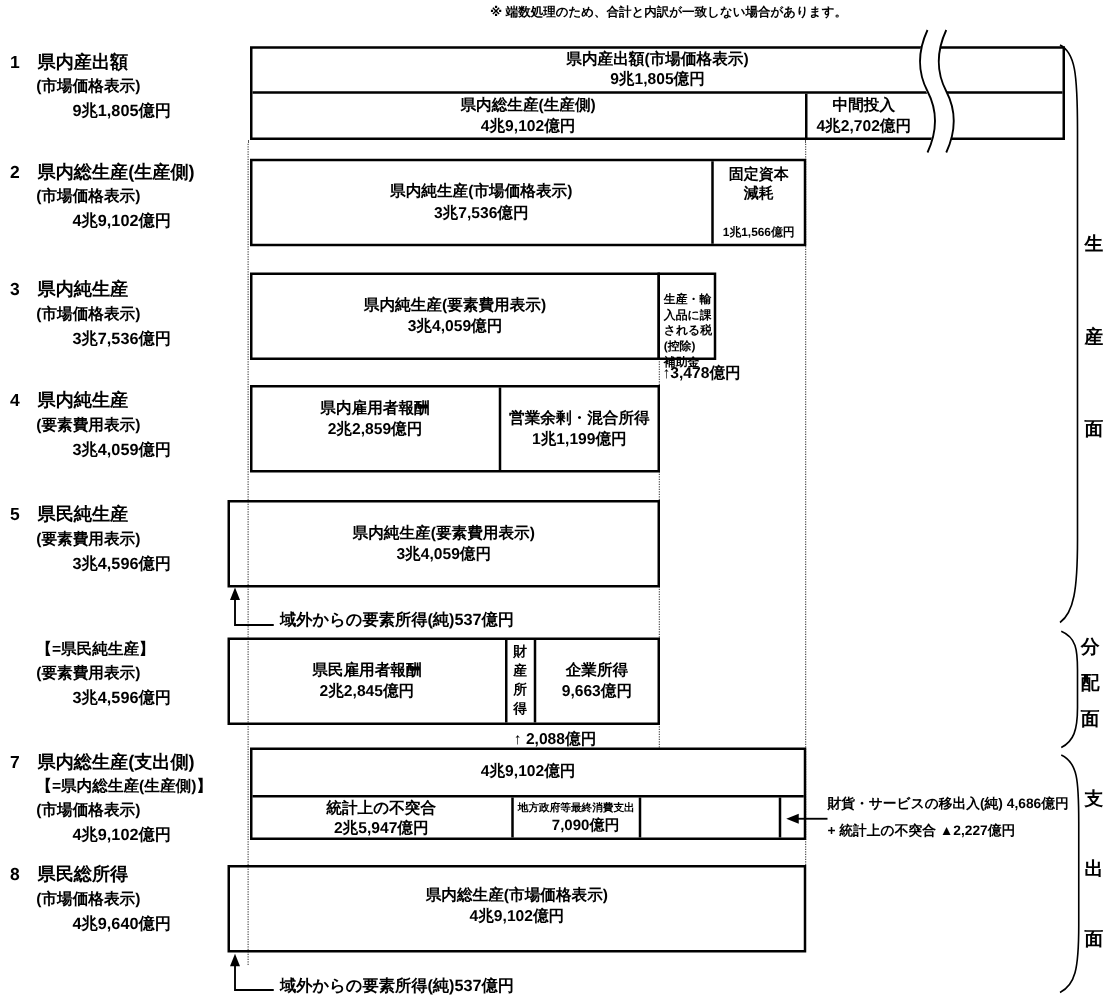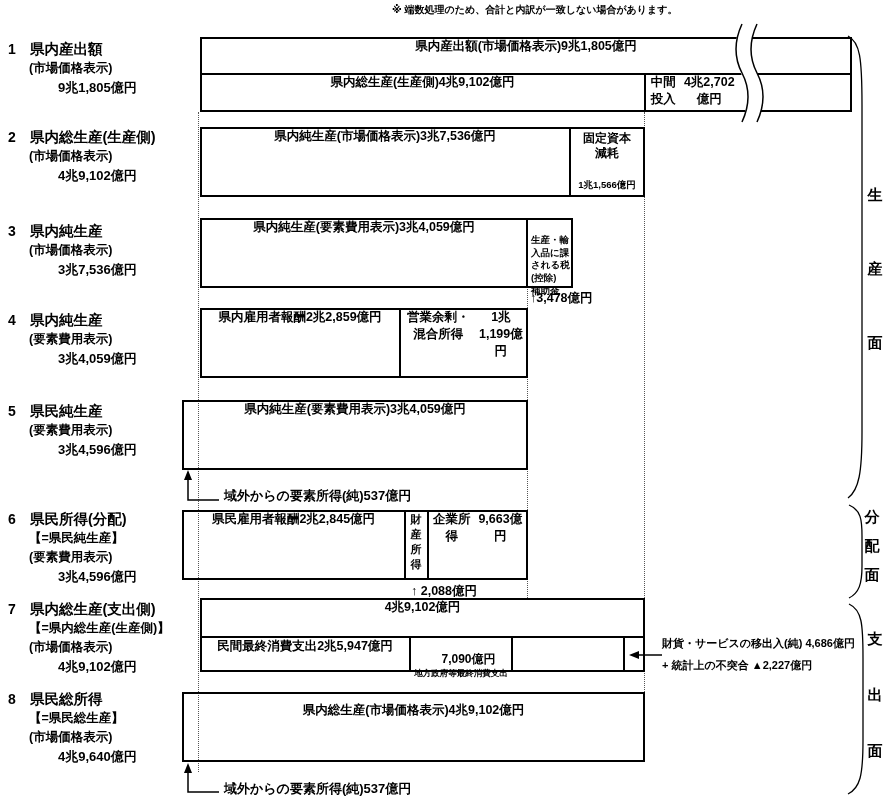--- a/index.html
+++ b/index.html
@@ -3,21 +3,21 @@
 <meta charset="utf-8">
 <style>
   *{margin:0;padding:0;box-sizing:border-box}
   html,body{background:#fff}
   body{font-family:"Liberation Sans","DejaVu Sans",sans-serif;color:#000}
   #stage{position:relative;width:889px;height:800px;background:#fff;font-weight:bold;overflow:hidden}
   .box{position:absolute;border:2px solid #000;background:transparent}
   .vline{position:absolute;width:2px;background:#000}
   .hline{position:absolute;height:2px;background:#000}
   .dash{position:absolute;width:0;border-left:1px dotted #555}
-  .cell{position:absolute;display:flex;flex-direction:row;justify-content:center;
+  .cell{position:absolute;display:flex;flex-direction:column;justify-content:center;
         text-align:center;font-size:12.5px;line-height:17px}
   .pre{white-space:pre-line}
   .llabel{position:absolute;font-size:13px;line-height:19px;width:185px}
   .llabel .t{font-size:14.5px}
   .llabel .num{display:inline-block;width:22px;font-size:14px}
   .llabel .sub{padding-left:21px;font-size:12.5px}
   .llabel .val{padding-left:50px;font-size:13px}
   .note{position:absolute;font-size:12.5px;line-height:14px}
   .smallnote{position:absolute;font-size:11px;line-height:13px}
   svg.overlay{position:absolute;left:0;top:0;pointer-events:none}
@@ -54,34 +54,32 @@
     <div class="t"><span class="num">4</span><span>県内純生産</span></div>
     <div class="sub">(要素費用表示)</div>
     <div class="val">3兆4,059億円</div>
   </div>
   <div class="llabel" style="left:8px;top:402px">
     <div class="t"><span class="num">5</span><span>県民純生産</span></div>
     <div class="sub">(要素費用表示)</div>
     <div class="val">3兆4,596億円</div>
   </div>
   <div class="llabel" style="left:8px;top:510px">
-    <div class="t"><span class="num">6</span><span>県民所得(分配)</span></div>
     <div class="sub">【=県民純生産】</div>
     <div class="sub">(要素費用表示)</div>
     <div class="val">3兆4,596億円</div>
   </div>
   <div class="llabel" style="left:8px;top:600px">
     <div class="t"><span class="num">7</span><span>県内総生産(支出側)</span></div>
     <div class="sub">【=県内総生産(生産側)】</div>
     <div class="sub">(市場価格表示)</div>
     <div class="val">4兆9,102億円</div>
   </div>
   <div class="llabel" style="left:8px;top:690px">
     <div class="t"><span class="num">8</span><span>県民総所得</span></div>
-    <div class="sub">【=県民総生産】</div>
     <div class="sub">(市場価格表示)</div>
     <div class="val">4兆9,640億円</div>
   </div>
 
   <div class="box" style="left:200px;top:37px;width:652px;height:75px"></div>
   <div class="hline" style="left:202px;top:73px;width:648px"></div>
   <div class="vline" style="left:644px;top:75px;height:37px"></div>
   <div class="cell" style="left:202px;top:38px;width:648px;height:34px;line-height:16px">
     <span>県内産出額(市場価格表示)</span>
     <span>9兆1,805億円</span>
@@ -163,34 +161,34 @@
 
   <div class="box" style="left:200px;top:598px;width:445px;height:74px"></div>
   <div class="hline" style="left:202px;top:636px;width:441px"></div>
   <div class="vline" style="left:409px;top:638px;height:32px"></div>
   <div class="vline" style="left:511px;top:638px;height:32px"></div>
   <div class="vline" style="left:623px;top:638px;height:32px"></div>
   <div class="cell" style="left:202px;top:599px;width:441px;height:36px;line-height:17px">
     <span>4兆9,102億円</span>
   </div>
   <div class="cell" style="left:202px;top:638px;width:206px;height:32px;line-height:16px">
-    <span>民間最終消費支出</span>
+    <span>統計上の不突合</span>
     <span>2兆5,947億円</span>
   </div>
-  <div class="cell" style="left:411px;top:668px;width:100px;height:13px;font-size:8.5px;line-height:10px">
+  <div class="cell" style="left:411px;top:639px;width:100px;height:13px;font-size:8.5px;line-height:10px">
     <span>地方政府等最終消費支出</span>
   </div>
   <div class="cell" style="left:411px;top:652px;width:115px;height:16px;font-size:12px;line-height:14px">
     <span>7,090億円</span>
   </div>
   <div class="smallnote" style="left:662px;top:637px">財貨・サービスの移出入(純) 4,686億円</div>
   <div class="smallnote" style="left:662px;top:659px">+ 統計上の不突合 ▲2,227億円</div>
 
   <div class="box" style="left:182px;top:692px;width:463px;height:70px"></div>
-  <div class="cell" style="left:184px;top:702px;width:459px;height:75px">
+  <div class="cell" style="left:184px;top:687px;width:459px;height:75px">
     <span>県内総生産(市場価格表示)</span>
     <span>4兆9,102億円</span>
   </div>
   <div class="note" style="left:224px;top:782px;font-size:13px">域外からの要素所得(純)537億円</div>
 
   <span class="sidechar" style="left:866px;top:186px">生</span>
   <span class="sidechar" style="left:866px;top:260px">産</span>
   <span class="sidechar" style="left:866px;top:334px">面</span>
   <span class="sidechar" style="left:863px;top:508px">分</span>
   <span class="sidechar" style="left:863px;top:537px">配</span>

